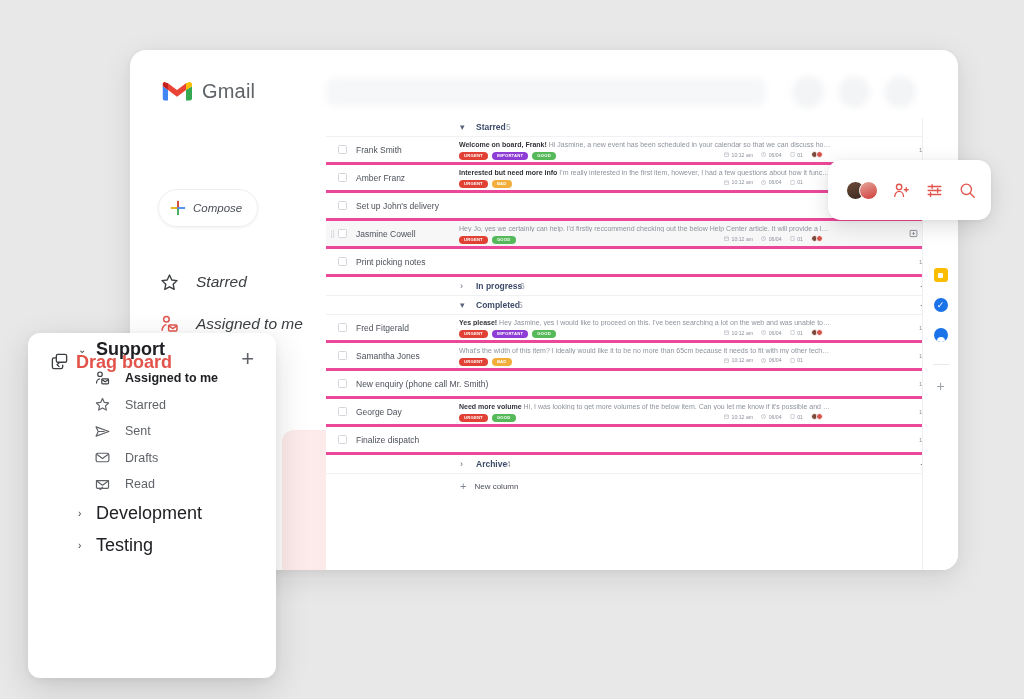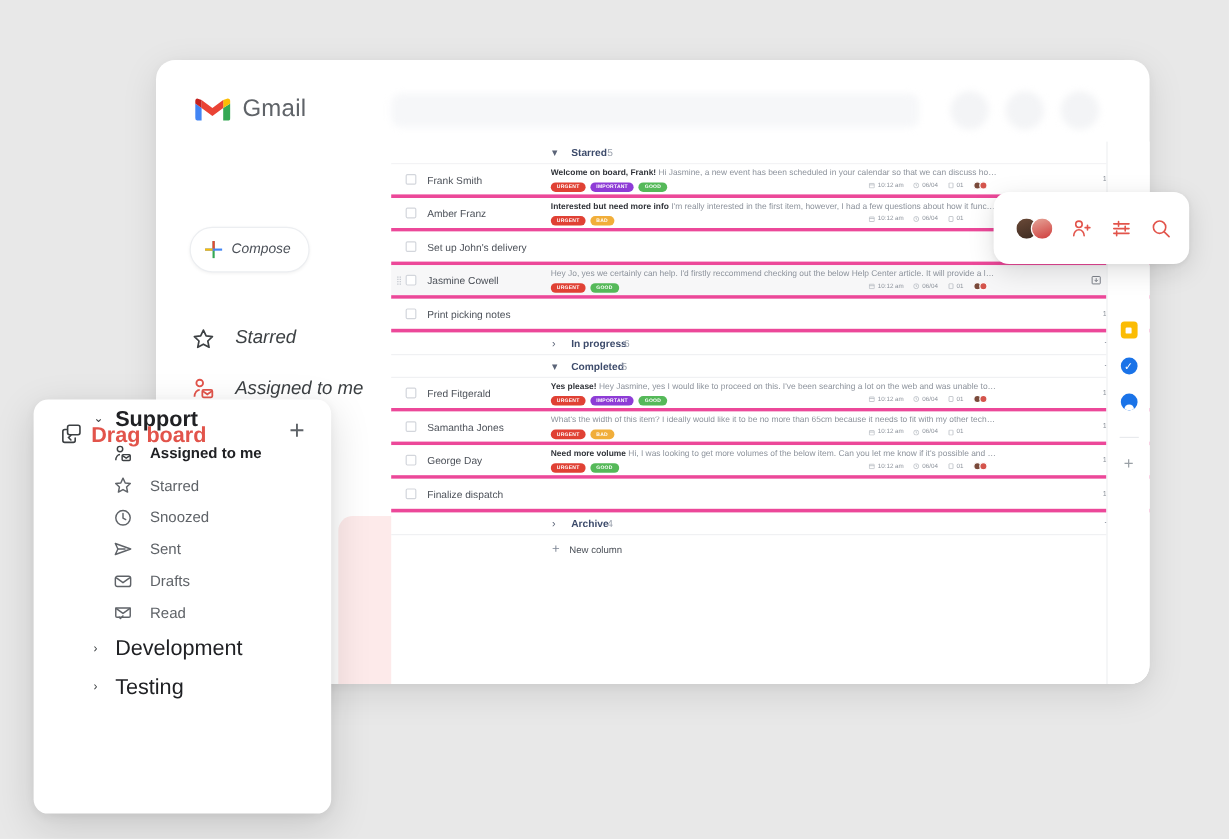--- a/index.html
+++ b/index.html
@@ -486,20 +486,25 @@
                 <svg width="5" height="5" viewBox="0 0 12 12" fill="none" stroke="#a9aeb6" stroke-width="1.3">
                   <rect x="2" y="1" width="8" height="10" rx="1"></rect>
                 </svg>
               </span>
               <span>01</span>
             </span>
         </span>
         <span class="stamp">10:12 am</span>
       </div>
 
+      <div class="row">
+        <span class="cbx"></span>
+        <span class="who">New enquiry (phone call Mr. Smith)</span>
+        <span class="stamp">10:12 am</span>
+      </div>
 
       <div class="row">
         <span class="cbx"></span>
         <span class="who">George Day</span>
         <span class="body"><b>Need more volume</b> <span>Hi, I was looking to get more volumes of the below item. Can you let me know if it's possible and also what the ETA would…</span></span>
         <span class="tags">
           <span class="tag urgent">URGENT</span>
           <span class="tag good">GOOD</span>
         </span>
         <span class="meta">
@@ -630,29 +635,20 @@
     <div class="db-item">
       <span class="ii">
         <svg width="17" height="17" viewBox="0 0 24 24" fill="none" stroke="#5f6368" stroke-width="1.7" stroke-linejoin="round">
             <path d="M12 3.5l2.6 5.6 6 .7-4.4 4.1 1.2 6-5.4-3-5.4 3 1.2-6L3.4 9.8l6-.7z"></path>
           </svg>
       </span>
       <span class="it">Starred</span>
     </div>
     <div class="db-item">
       <span class="ii">
-        <svg width="17" height="17" viewBox="0 0 24 24" fill="none" stroke="#5f6368" stroke-width="1.7" stroke-linecap="round">
-            <circle cx="12" cy="12" r="8.5"></circle>
-            <path d="M12 7v5.3l3.2 1.8"></path>
-          </svg>
-      </span>
-      <span class="it">Snoozed</span>
-    </div>
-    <div class="db-item">
-      <span class="ii">
         <svg width="17" height="17" viewBox="0 0 24 24" fill="none" stroke="#5f6368" stroke-width="1.7" stroke-linejoin="round">
             <path d="M3 5.5l18 6.5-18 6.5 3-6.5z"></path>
             <path d="M6 12h9"></path>
           </svg>
       </span>
       <span class="it">Sent</span>
     </div>
     <div class="db-item">
       <span class="ii">
         <svg width="17" height="17" viewBox="0 0 24 24" fill="none" stroke="#5f6368" stroke-width="1.7" stroke-linejoin="round">

